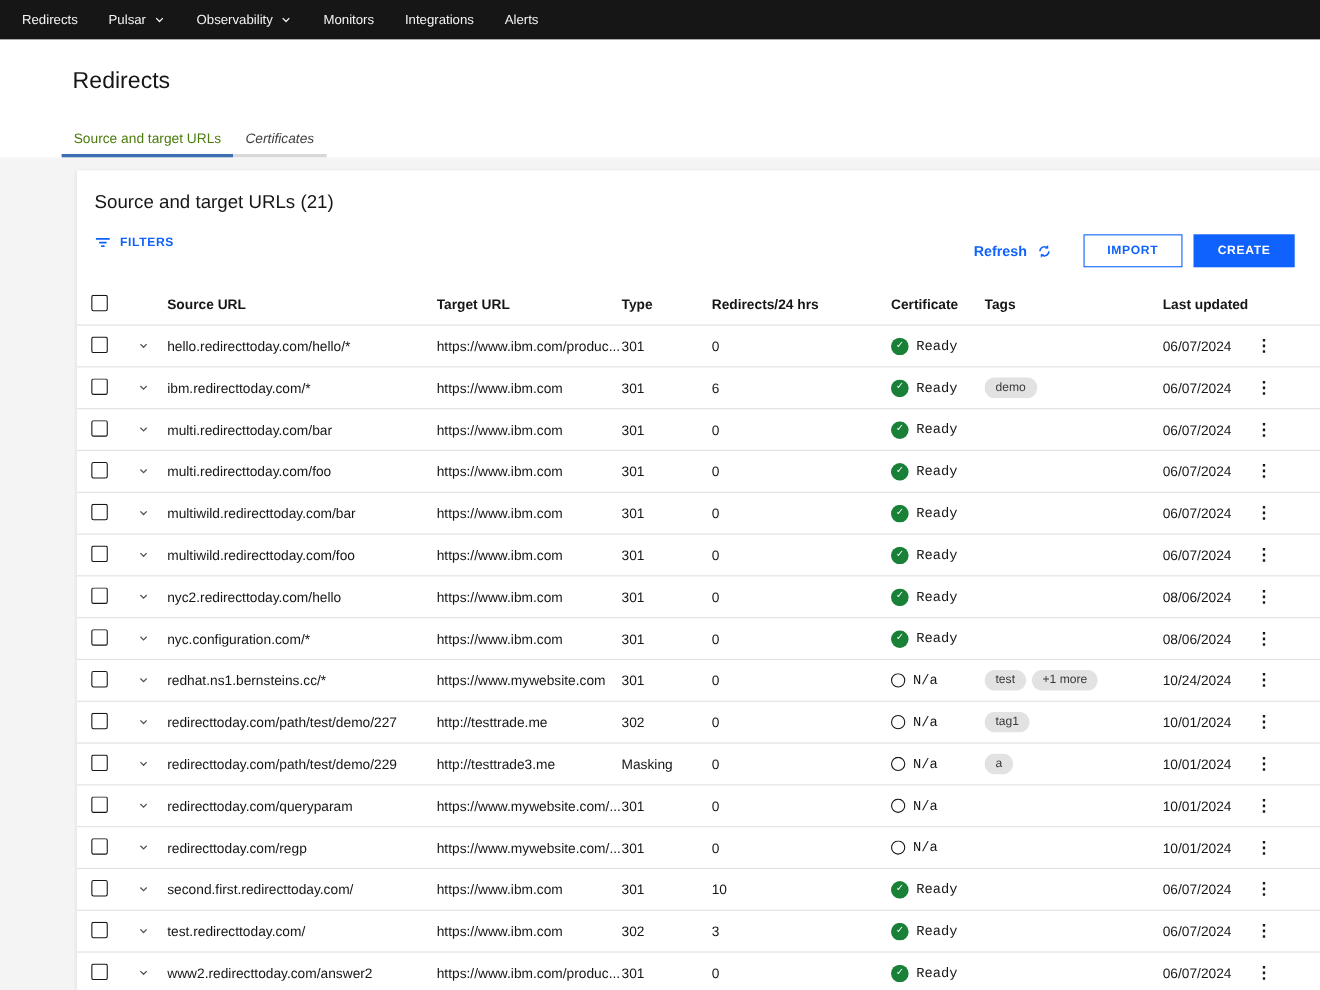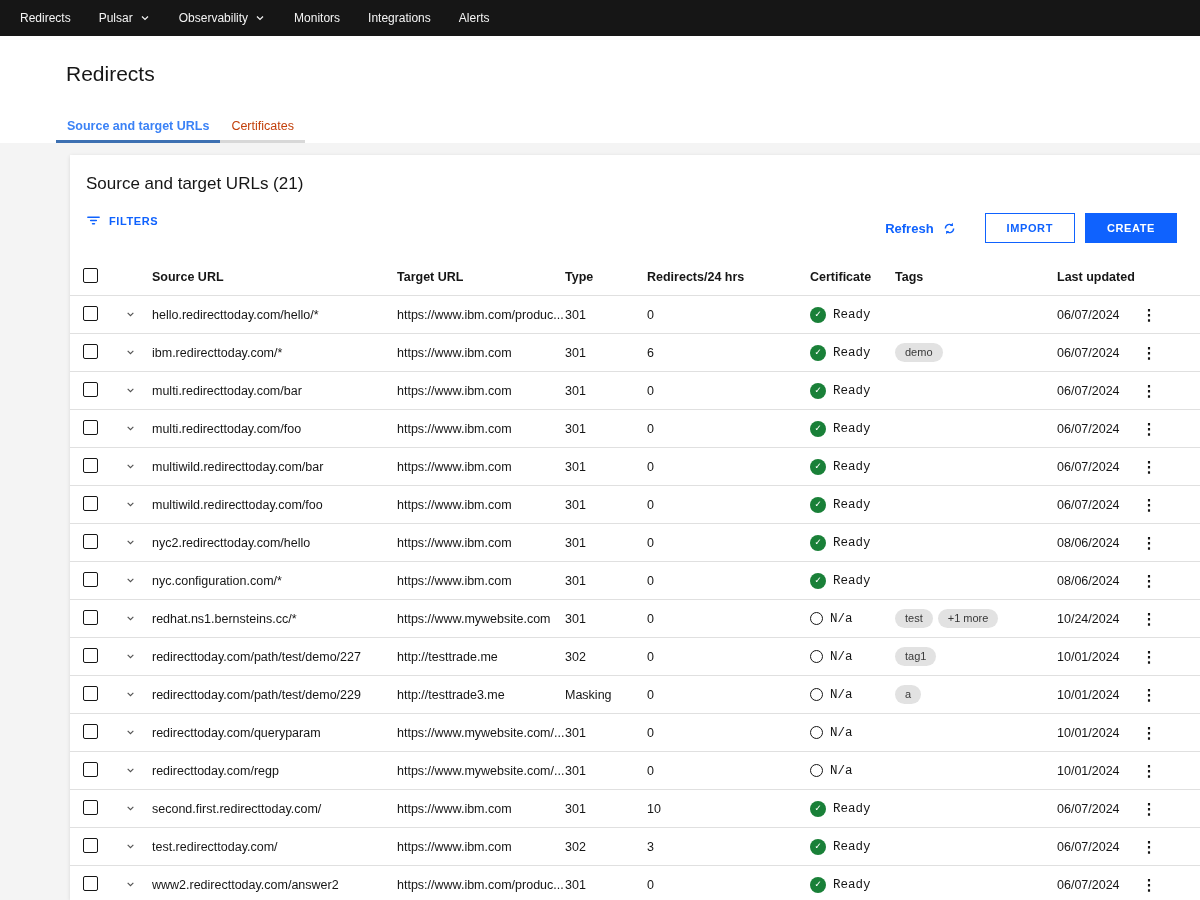--- a/index.html
+++ b/index.html
@@ -10,22 +10,22 @@
   .topnav { height:36px; background:#161616; display:flex; align-items:stretch; padding-left:6px; }
   .topnav .nav-item { display:flex; align-items:center; gap:6px; padding:0 14px;
     color:#f4f4f4; font-size:12px; cursor:pointer; }
   .topnav .nav-item svg { display:block; }
 
   
   .page-head { background:#fff; padding:0; height:107px; position:relative; }
   .page-title { font-size:21px; font-weight:400; color:#161616; padding:26px 0 0 66px; }
   .tabs { position:absolute; left:56px; bottom:0; display:flex; }
   .tab { padding:8px 11px 7px 11px; font-size:12.5px; cursor:pointer; border-bottom:3px solid transparent; }
-  .tab.active { font-weight:bold; color:#3b82f6; border-bottom-color:#3d70b2; }
-  .tab.inactive { color:#c2410c; border-bottom-color:#d8d8d8; }
+  .tab.active { font-weight:normal; color:#4d7c0f; border-bottom-color:#3d70b2; }
+  .tab.inactive { color:#404040; border-bottom-color:#d8d8d8;font-style:italic; }
 
   
   .page-body { background:#f4f4f4; height:757px; padding-top:12px; }
   .card { background:#fff; width:1162px; margin-left:70px; height:100%;
     box-shadow:0 1px 4px rgba(0,0,0,.12); }
 
   .card-head { padding:18px 16px 0 16px; }
   .panel-title { font-size:17px; font-weight:400; color:#161616; line-height:22px; }
   .panel-subtitle { font-size:12px; color:#525252; margin-top:3px; line-height:16px; }
 

